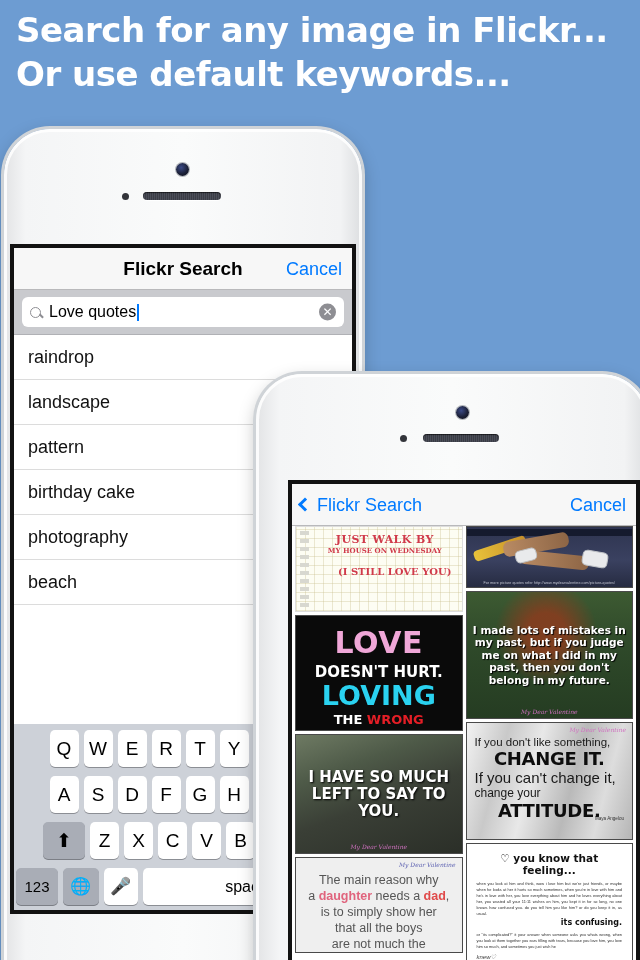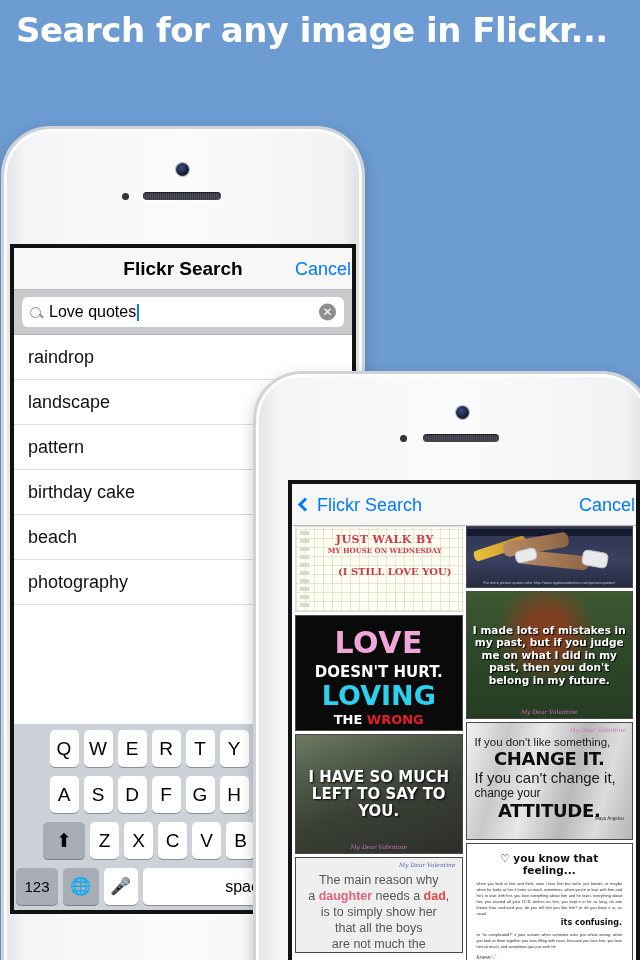--- a/index.html
+++ b/index.html
@@ -72,21 +72,21 @@
   .navbar {
     position:relative; height:42px; background:#f7f7f7;
     border-bottom:1px solid #b9b9bb;
     display:flex; align-items:center; justify-content:center;
   }
   .nav-title {
     font-size:19px; font-weight:bold; color:#000;
     font-family:"Liberation Sans", sans-serif;
   }
   .nav-cancel {
-    position:absolute; right:1px; top:50%; transform:translateY(-50%);
+    position:absolute; right:10px; top:50%; transform:translateY(-50%);
     font-size:18px; color:#007aff;
   }
   .nav-back {
     position:absolute; left:8px; top:50%; transform:translateY(-50%);
     display:flex; align-items:center; gap:5px;
     font-size:18px; color:#007aff;
   }
   .chev {
     display:inline-block; width:10px; height:10px;
     border-left:3.5px solid #007aff; border-bottom:3.5px solid #007aff;
@@ -297,20 +297,21 @@
     font-size:8px; font-weight:bold; color:#111; text-align:right; margin-top:1px;
     font-family:"DejaVu Sans", sans-serif;
   }
   .t-feeling .sig { font-size:6px; font-style:italic; color:#444; margin-top:3px; }
 </style>
 </head>
 <body>
 
 <div class="headline">
   <div>Search for any image in Flickr...</div>
+  <div>Or use default keywords...</div>
 </div>
 
 <div class="phone" id="phone1">
   <div class="metal-ring"></div>
   <div class="cam"></div>
   <div class="sensor"></div>
   <div class="speaker"></div>
 
   <div class="screen">
 
@@ -326,22 +327,22 @@
         <span class="caret"></span>
         <span class="clear-btn">✕</span>
       </div>
     </div>
 
     <div class="kw-list">
       <div class="kw-item">raindrop</div>
       <div class="kw-item">landscape</div>
       <div class="kw-item">pattern</div>
       <div class="kw-item">birthday cake</div>
+      <div class="kw-item">photography</div>
       <div class="kw-item">beach</div>
-      <div class="kw-item">photography</div>
     </div>
 
     <div class="keyboard">
       <div class="kb-row">
         <div class="key">Q</div>
         <div class="key">W</div>
         <div class="key">E</div>
         <div class="key">R</div>
         <div class="key">T</div>
         <div class="key">Y</div>

